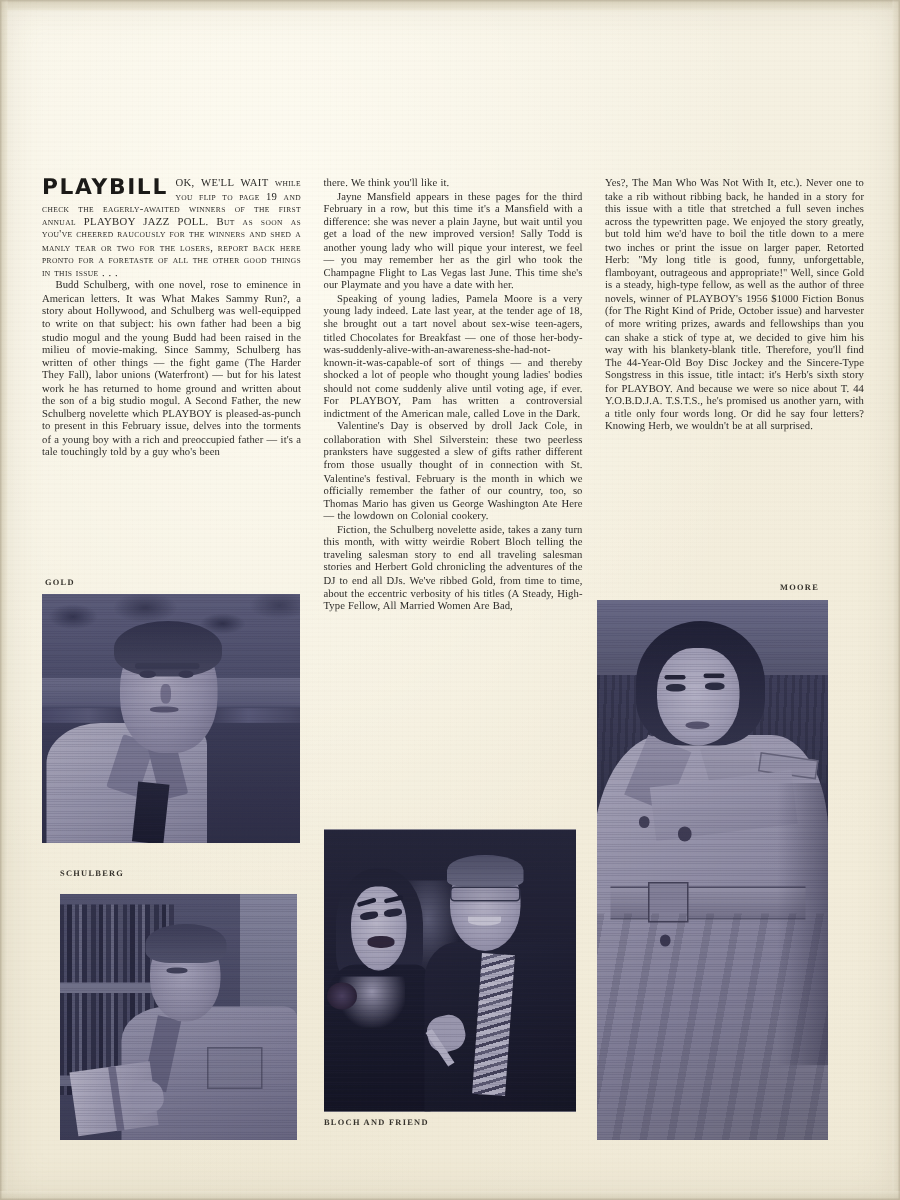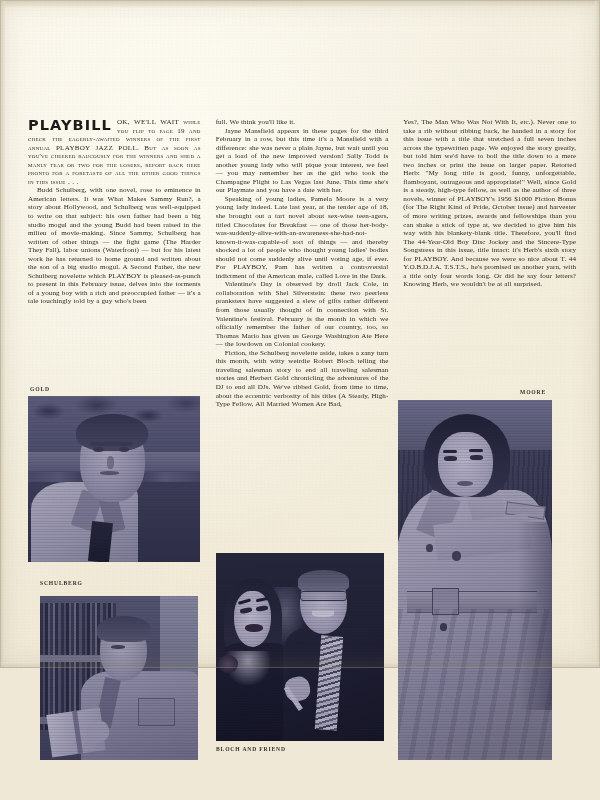--- a/index.html
+++ b/index.html
@@ -2,21 +2,21 @@
 <html><head>
 <meta charset="utf-8">
 <style>
   html,body{margin:0;padding:0;}
   body{
     width:600px;height:800px;overflow:hidden;
     background:#efe8d6;
     font-family:"Liberation Serif", serif;
   }
   .page{
-    position:relative;width:600px;height:668px;
+    position:relative;width:600px;height:800px;
     background:
       radial-gradient(ellipse at 30% 20%, rgba(255,253,244,.85) 0%, rgba(255,253,244,0) 55%),
       radial-gradient(ellipse at 80% 75%, rgba(244,238,221,.7) 0%, rgba(244,238,221,0) 60%),
       linear-gradient(160deg,#f7f3e6 0%, #f3eedd 45%, #ece5d0 100%);
     box-sizing:border-box;
   }
   
   .scan-edge{
     position:absolute;inset:0;
     box-shadow: inset 0 0 0 1px rgba(160,150,125,.35),
@@ -345,21 +345,21 @@
   <div class="edge-bottom"></div>
 
   <div class="columns">
 
     <div class="col">
       <p class="noind"><span class="nameplate">PLAYBILL</span><span class="sc">OK, WE'LL WAIT while you flip to page 19 and check the eagerly-awaited winners of the first annual PLAYBOY JAZZ POLL. But as soon as you've cheered raucously for the winners and shed a manly tear or two for the losers, report back here pronto for a foretaste of all the other good things in this issue . . .</span></p>
       <p>Budd Schulberg, with one novel, rose to eminence in American letters. It was What Makes Sammy Run?, a story about Hollywood, and Schulberg was well-equipped to write on that subject: his own father had been a big studio mogul and the young Budd had been raised in the milieu of movie-making. Since Sammy, Schulberg has written of other things — the fight game (The Harder They Fall), labor unions (Waterfront) — but for his latest work he has returned to home ground and written about the son of a big studio mogul. A Second Father, the new Schulberg novelette which PLAYBOY is pleased-as-punch to present in this February issue, delves into the torments of a young boy with a rich and preoccupied father — it's a tale touchingly told by a guy who's been</p>
     </div>
 
     <div class="col">
-      <p class="noind">full. We think you'll like it.</p>
+      <p class="noind">there. We think you'll like it.</p>
       <p>Jayne Mansfield appears in these pages for the third February in a row, but this time it's a Mansfield with a difference: she was never a plain Jayne, but wait until you get a load of the new improved version! Sally Todd is another young lady who will pique your interest, we feel — you may remember her as the girl who took the Champagne Flight to Las Vegas last June. This time she's our Playmate and you have a date with her.</p>
       <p>Speaking of young ladies, Pamela Moore is a very young lady indeed. Late last year, at the tender age of 18, she brought out a tart novel about sex-wise teen-agers, titled Chocolates for Breakfast — one of those her-body-was-suddenly-alive-with-an-awareness-she-had-not-known-it-was-capable-of sort of things — and thereby shocked a lot of people who thought young ladies' bodies should not come suddenly alive until voting age, if ever. For PLAYBOY, Pam has written a controversial indictment of the American male, called Love in the Dark.</p>
       <p>Valentine's Day is observed by droll Jack Cole, in collaboration with Shel Silverstein: these two peerless pranksters have suggested a slew of gifts rather different from those usually thought of in connection with St. Valentine's festival. February is the month in which we officially remember the father of our country, too, so Thomas Mario has given us George Washington Ate Here — the lowdown on Colonial cookery.</p>
       <p>Fiction, the Schulberg novelette aside, takes a zany turn this month, with witty weirdie Robert Bloch telling the traveling salesman story to end all traveling salesman stories and Herbert Gold chronicling the adventures of the DJ to end all DJs. We've ribbed Gold, from time to time, about the eccentric verbosity of his titles (A Steady, High-Type Fellow, All Married Women Are Bad,</p>
     </div>
 
     <div class="col">
       <p class="noind">Yes?, The Man Who Was Not With It, etc.). Never one to take a rib without ribbing back, he handed in a story for this issue with a title that stretched a full seven inches across the typewritten page. We enjoyed the story greatly, but told him we'd have to boil the title down to a mere two inches or print the issue on larger paper. Retorted Herb: "My long title is good, funny, unforgettable, flamboyant, outrageous and appropriate!" Well, since Gold is a steady, high-type fellow, as well as the author of three novels, winner of PLAYBOY's 1956 $1000 Fiction Bonus (for The Right Kind of Pride, October issue) and harvester of more writing prizes, awards and fellowships than you can shake a stick of type at, we decided to give him his way with his blankety-blank title. Therefore, you'll find The 44-Year-Old Boy Disc Jockey and the Sincere-Type Songstress in this issue, title intact: it's Herb's sixth story for PLAYBOY. And because we were so nice about T. 44 Y.O.B.D.J.A. T.S.T.S., he's promised us another yarn, with a title only four words long. Or did he say four letters? Knowing Herb, we wouldn't be at all surprised.</p>
     </div>
 

